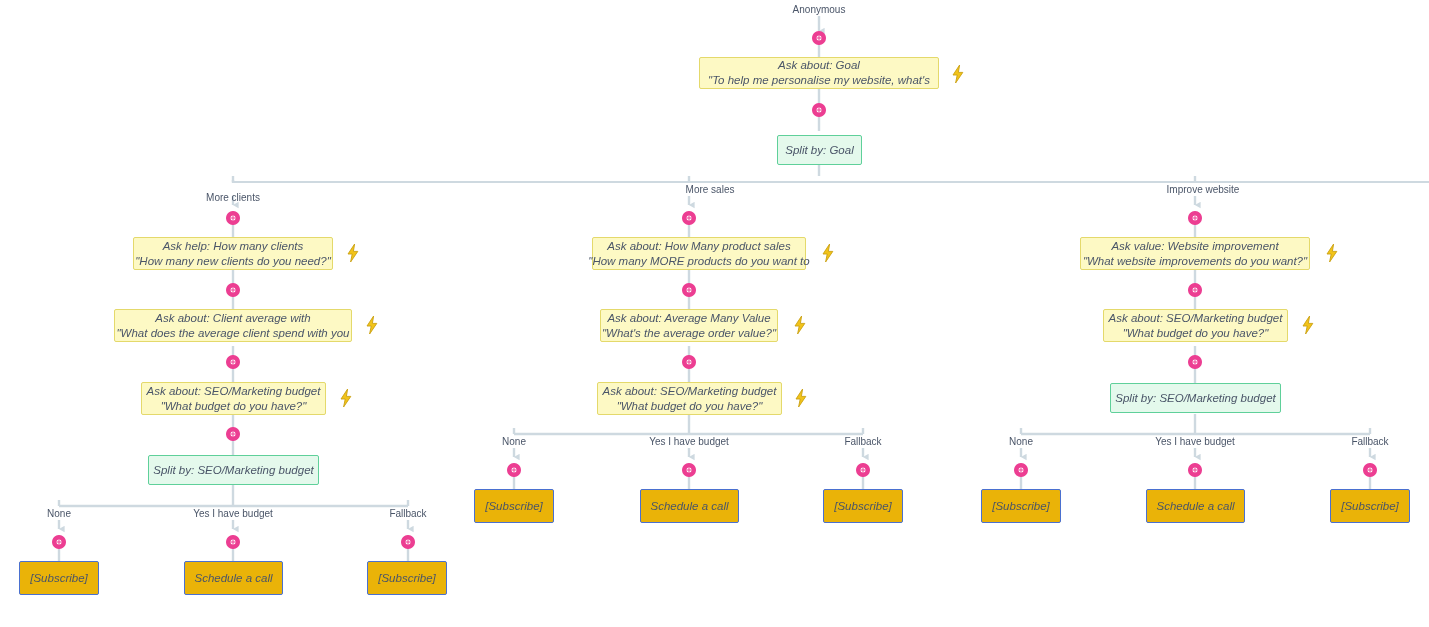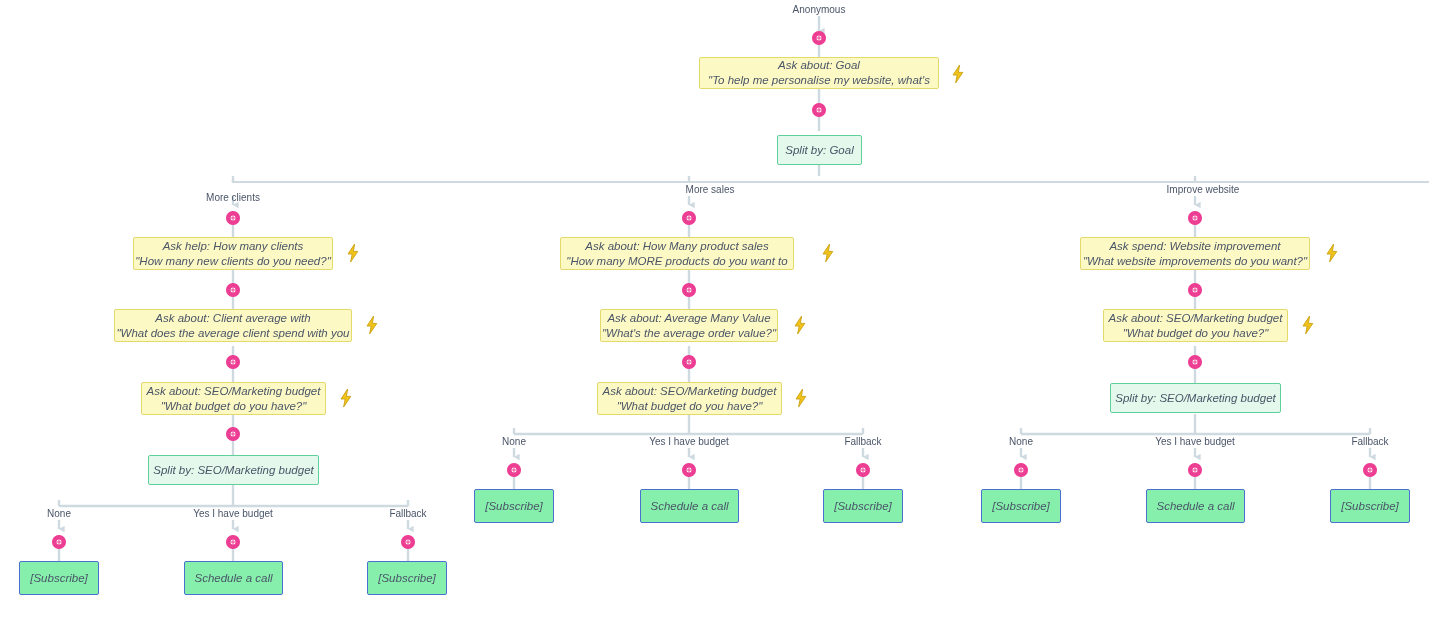--- a/index.html
+++ b/index.html
@@ -47,21 +47,21 @@
     font-size: 11.5px;
     padding: 4px 8px;
   }
   .node-split {
     background: #e4f9ec;
     border: 1px solid #5fd09a;
     font-size: 11.5px;
     padding: 5px 10px;
   }
   .node-action {
-    background: #86efac;
+    background: #eab308;
     border: 1px solid #4a70d0;
     font-size: 11.5px;
     padding: 6px 10px;
     color: #4a5568;
   }
   
   .edge-label {
     position: absolute;
     font-size: 10px;
     color: #4a5568;
@@ -379,21 +379,21 @@
   <div class="node node-action" style="left:19px; top:561px; width:80px; height:34px;">
     <span class="ln">[Subscribe]</span>
   </div>
   <div class="node node-action" style="left:184px; top:561px; width:99px; height:34px;">
     <span class="ln">Schedule a call</span>
   </div>
   <div class="node node-action" style="left:367px; top:561px; width:80px; height:34px;">
     <span class="ln">[Subscribe]</span>
   </div>
 
-  <div class="node node-ask" style="left:560px; top:237px; width:234px; height:33px;">
+  <div class="node node-ask" style="left:592px; top:237px; width:214px; height:33px;">
     <span class="ln">Ask about: How Many product sales</span>
     <span class="ln">"How many MORE products do you want to</span>
   </div>
   <svg class="bolt-icon" style="left:828px; top:253px;" viewBox="0 0 16 20" xmlns="http://www.w3.org/2000/svg">
     <path d="M9.6 1 L3 11 L7.2 11 L5.6 19 L12.8 8.4 L8.4 8.4 Z" fill="#f2c319" stroke="#c9a012" stroke-width="0.9" stroke-linejoin="round"></path>
   </svg>
 
   <div class="node node-ask" style="left:600px; top:309px; width:178px; height:33px;">
     <span class="ln">Ask about: Average Many Value</span>
     <span class="ln">"What's the average order value?"</span>
@@ -418,21 +418,21 @@
     <span class="ln">[Subscribe]</span>
   </div>
   <div class="node node-action" style="left:640px; top:489px; width:99px; height:34px;">
     <span class="ln">Schedule a call</span>
   </div>
   <div class="node node-action" style="left:823px; top:489px; width:80px; height:34px;">
     <span class="ln">[Subscribe]</span>
   </div>
 
   <div class="node node-ask" style="left:1080px; top:237px; width:230px; height:33px;">
-    <span class="ln">Ask spend: Website improvement</span>
+    <span class="ln">Ask value: Website improvement</span>
     <span class="ln">"What website improvements do you want?"</span>
   </div>
   <svg class="bolt-icon" style="left:1332px; top:253px;" viewBox="0 0 16 20" xmlns="http://www.w3.org/2000/svg">
     <path d="M9.6 1 L3 11 L7.2 11 L5.6 19 L12.8 8.4 L8.4 8.4 Z" fill="#f2c319" stroke="#c9a012" stroke-width="0.9" stroke-linejoin="round"></path>
   </svg>
 
   <div class="node node-ask" style="left:1103px; top:309px; width:185px; height:33px;">
     <span class="ln">Ask about: SEO/Marketing budget</span>
     <span class="ln">"What budget do you have?"</span>
   </div>

